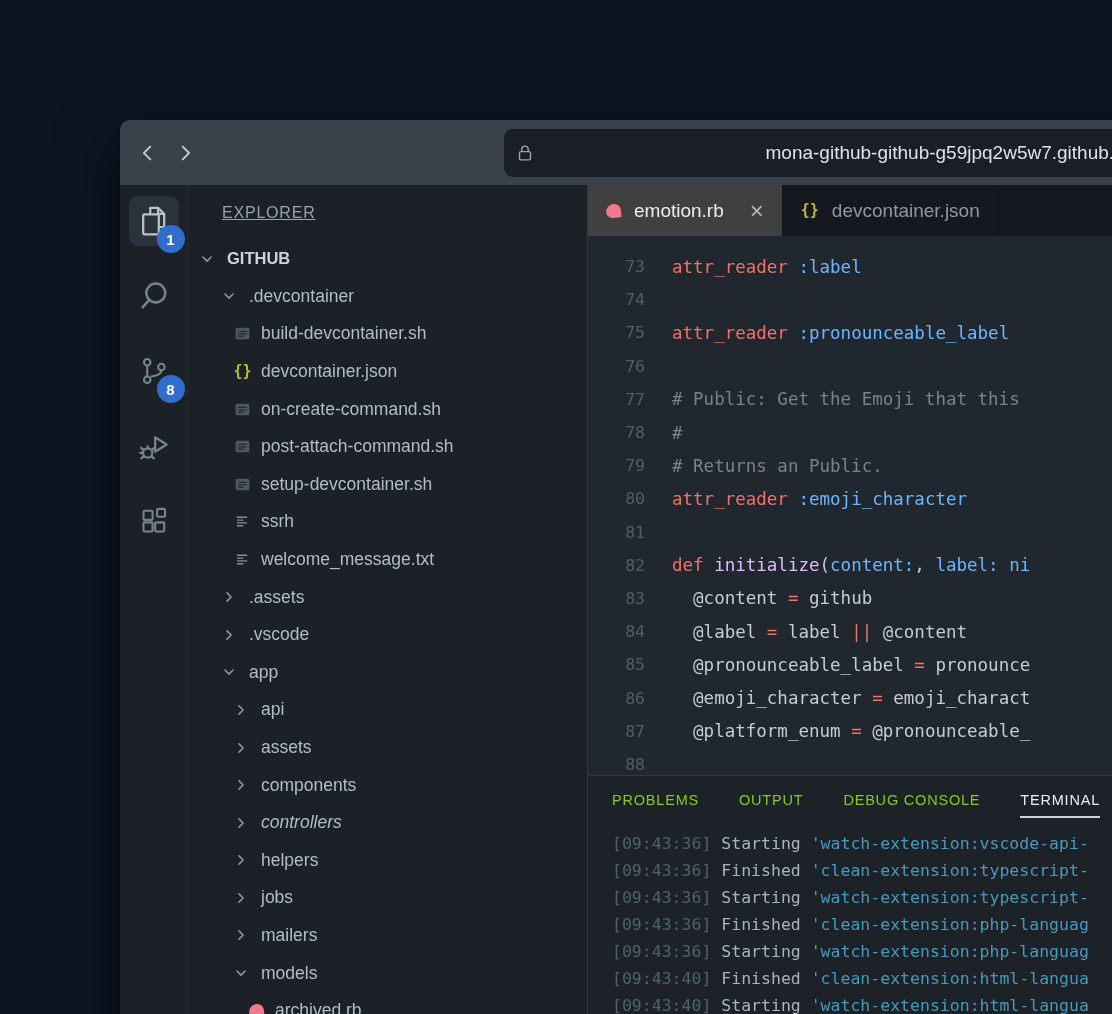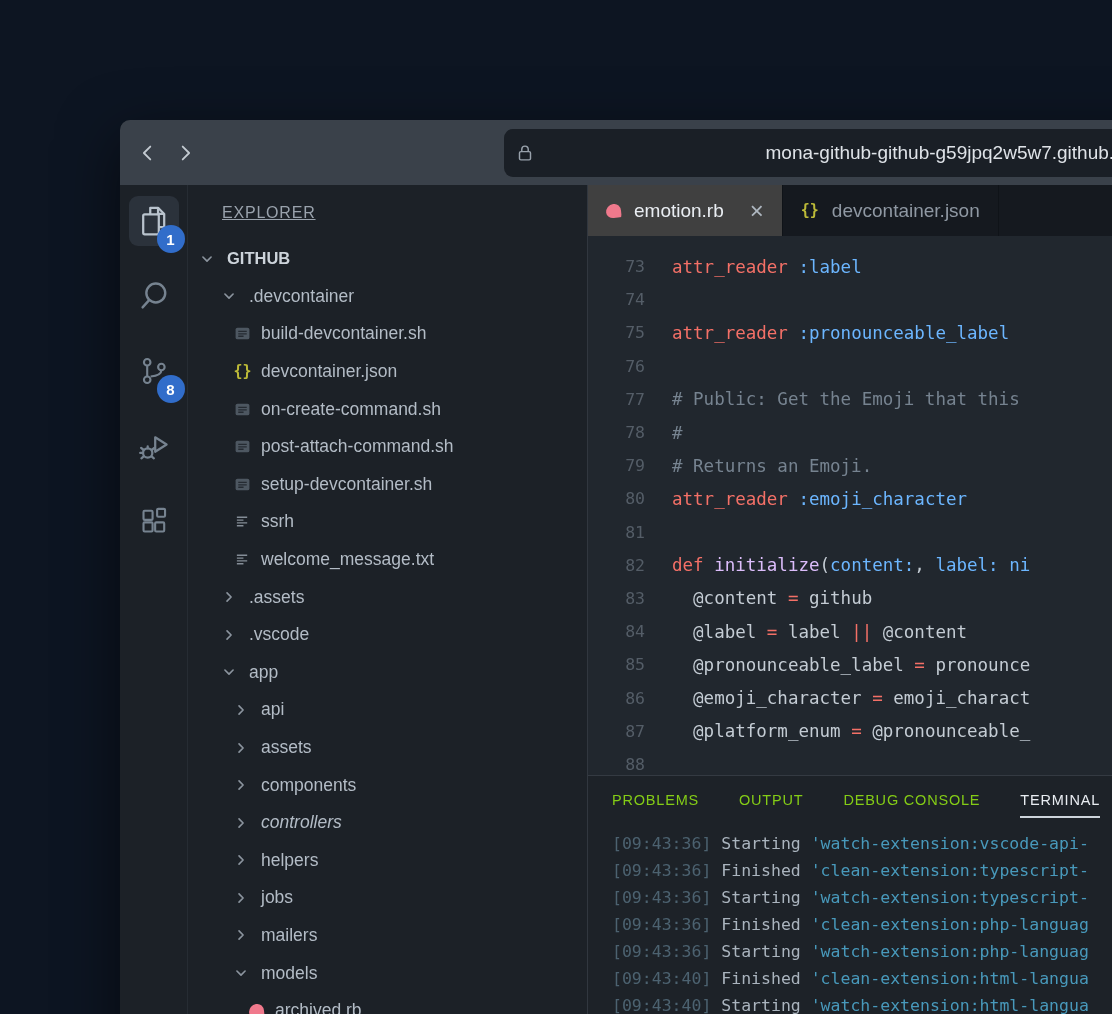--- a/index.html
+++ b/index.html
@@ -364,21 +364,21 @@
             <span>devcontainer.json</span>
           </div>
         </div>
       <div class="codearea" id="codearea">
           <div class="cl"><span class="ln">73</span><span class="ct"><span class="tok-k">attr_reader</span><span class="tok-p"> </span><span class="tok-s">:label</span></span></div>
           <div class="cl"><span class="ln">74</span><span class="ct"></span></div>
           <div class="cl"><span class="ln">75</span><span class="ct"><span class="tok-k">attr_reader</span><span class="tok-p"> </span><span class="tok-s">:pronounceable_label</span></span></div>
           <div class="cl"><span class="ln">76</span><span class="ct"></span></div>
           <div class="cl"><span class="ln">77</span><span class="ct"><span class="tok-c"># Public: Get the Emoji that this </span></span></div>
           <div class="cl"><span class="ln">78</span><span class="ct"><span class="tok-c">#</span></span></div>
-          <div class="cl"><span class="ln">79</span><span class="ct"><span class="tok-c"># Returns an Emoji.</span></span></div>
+          <div class="cl"><span class="ln">79</span><span class="ct"><span class="tok-c"># Returns an Public.</span></span></div>
           <div class="cl"><span class="ln">80</span><span class="ct"><span class="tok-k">attr_reader</span><span class="tok-p"> </span><span class="tok-s">:emoji_character</span></span></div>
           <div class="cl"><span class="ln">81</span><span class="ct"></span></div>
           <div class="cl"><span class="ln">82</span><span class="ct"><span class="tok-k">def</span><span class="tok-p"> </span><span class="tok-f">initialize</span><span class="tok-p">(</span><span class="tok-s">content:</span><span class="tok-p">, </span><span class="tok-s">label:</span><span class="tok-p"> </span><span class="tok-s">ni</span></span></div>
           <div class="cl"><span class="ln">83</span><span class="ct"><span class="tok-p">  @content </span><span class="tok-k">=</span><span class="tok-p"> github</span></span></div>
           <div class="cl"><span class="ln">84</span><span class="ct"><span class="tok-p">  @label </span><span class="tok-k">=</span><span class="tok-p"> label </span><span class="tok-k">||</span><span class="tok-p"> @content</span></span></div>
           <div class="cl"><span class="ln">85</span><span class="ct"><span class="tok-p">  @pronounceable_label </span><span class="tok-k">=</span><span class="tok-p"> pronounce</span></span></div>
           <div class="cl"><span class="ln">86</span><span class="ct"><span class="tok-p">  @emoji_character </span><span class="tok-k">=</span><span class="tok-p"> emoji_charact</span></span></div>
           <div class="cl"><span class="ln">87</span><span class="ct"><span class="tok-p">  @platform_enum </span><span class="tok-k">=</span><span class="tok-p"> @pronounceable_</span></span></div>
           <div class="cl"><span class="ln">88</span><span class="ct"></span></div>
         </div>

